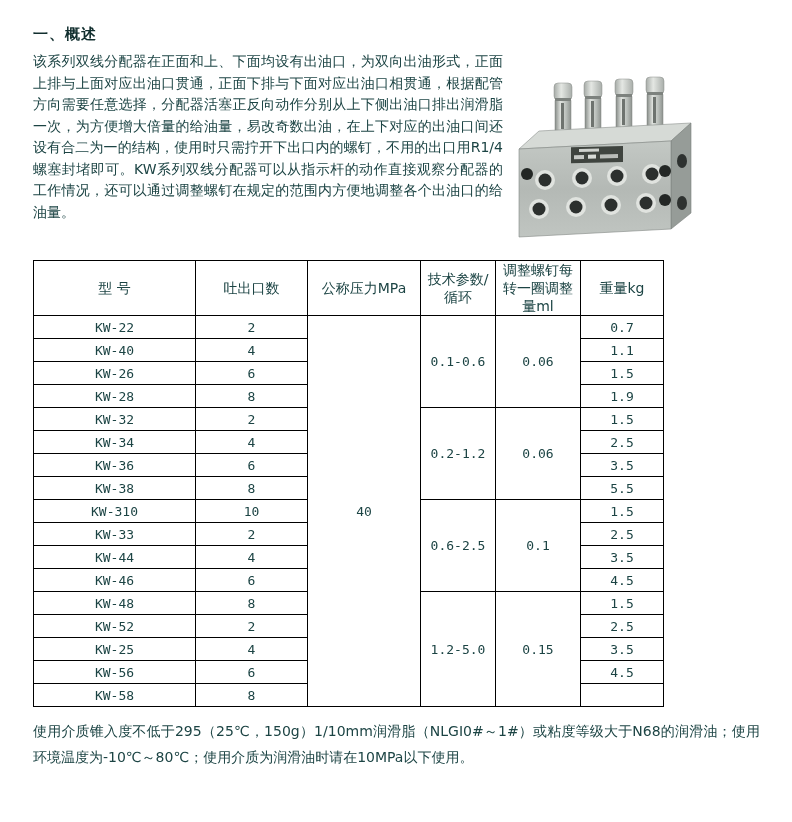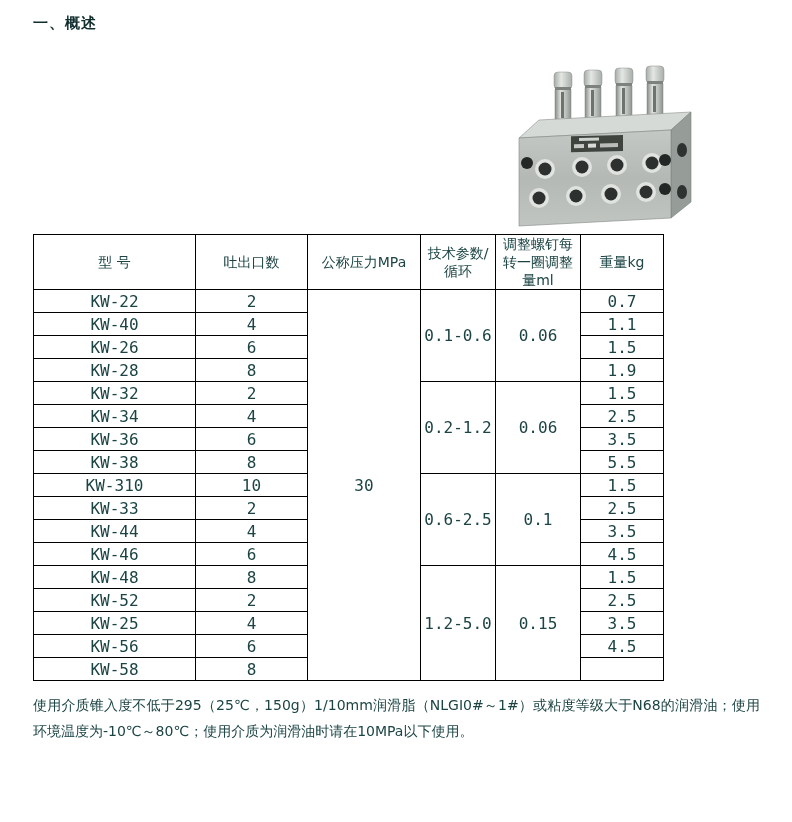--- a/index.html
+++ b/index.html
@@ -7,21 +7,21 @@
   body {
     width: 792px;
     height: 822px;
     font-family: "DejaVu Sans", "Liberation Sans", sans-serif;
     color: #1c4444;
     overflow: hidden;
   }
   .page {
     width: 788px;
     height: 822px;
-    padding: 14px 33px 0 33px;
+    padding: 25px 33px 0 33px;
     position: relative;
   }
   .section-heading {
     font-size: 15px;
     font-weight: bold;
     color: #112e2e;
     letter-spacing: 1px;
     margin-bottom: 7px;
   }
   .overview-block {
@@ -60,21 +60,21 @@
   }
   table.params-table th {
     height: 44px;
     font-weight: normal;
     font-size: 14px;
     line-height: 18px;
   }
   table.params-table td {
     height: 23px;
     font-family: "DejaVu Sans Mono", "Liberation Mono", monospace;
-    font-size: 16px;
+    font-size: 13px;
   }
   col.c-model  { width: 162px; }
   col.c-out    { width: 112px; }
   col.c-press  { width: 113px; }
   col.c-oil    { width: 75px; }
   col.c-adj    { width: 85px; }
   col.c-weight { width: 83px; }
   .footer-note {
     width: 727px;
     margin-top: 11px;
@@ -188,20 +188,21 @@
           <circle cx="22" cy="105" r="6" fill="#232725"></circle>
           <circle cx="160" cy="102" r="6" fill="#232725"></circle>
           <circle cx="160" cy="131" r="6" fill="#232725"></circle>
 
           <ellipse cx="177" cy="92" rx="5" ry="7" fill="#2e3230"></ellipse>
           <ellipse cx="177" cy="134" rx="5" ry="7" fill="#2e3230"></ellipse>
         </g>
       </svg>
     </div>
 
+    <p>该系列双线分配器在正面和上、下面均设有出油口，为双向出油形式，正面上排与上面对应出油口贯通，正面下排与下面对应出油口相贯通，根据配管方向需要任意选择，分配器活塞正反向动作分别从上下侧出油口排出润滑脂一次，为方便增大倍量的给油量，易改奇数出油，在上下对应的出油口间还设有合二为一的结构，使用时只需拧开下出口内的螺钉，不用的出口用R1/4 螺塞封堵即可。KW系列双线分配器可以从指示杆的动作直接观察分配器的工作情况，还可以通过调整螺钉在规定的范围内方便地调整各个出油口的给油量。</p>
   </div>
 
   <div class="params-section">
 
     <table class="params-table">
       <colgroup>
         <col class="c-model">
           <col class="c-out">
           <col class="c-press">
         <col class="c-oil">
@@ -215,21 +216,21 @@
           <th>公称压力MPa</th>
           <th>技术参数/循环</th>
           <th>调整螺钉每转一圈调整量ml</th>
           <th>重量kg</th>
         </tr>
       </thead>
       <tbody>
           <tr>
             <td>KW-22</td>
             <td>2</td>
-            <td rowspan="17">30</td>
+            <td rowspan="17">40</td>
             <td rowspan="4">0.1-0.6</td>
             <td rowspan="4">0.06</td>
             <td>0.7</td>
           </tr>
           <tr>
             <td>KW-40</td>
             <td>4</td>
             <td>1.1</td>
           </tr>
           <tr>

